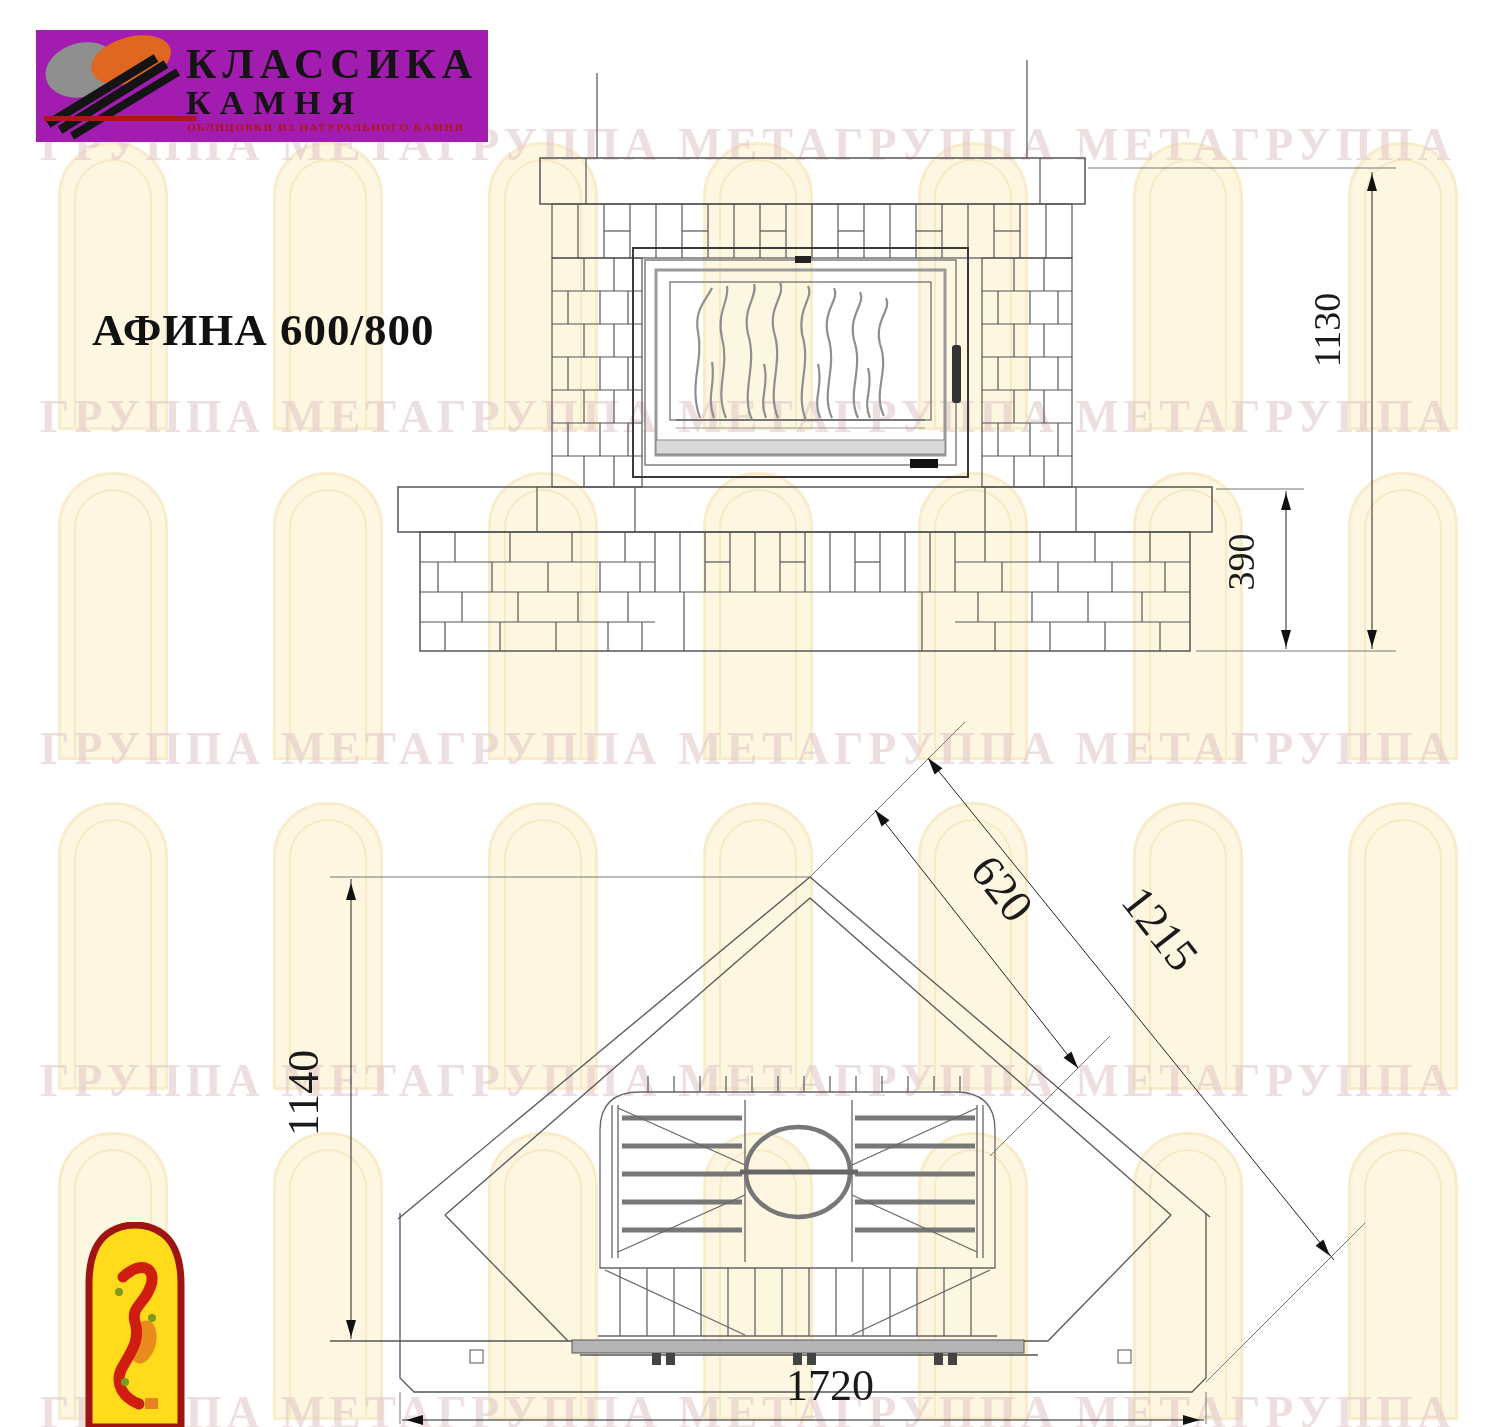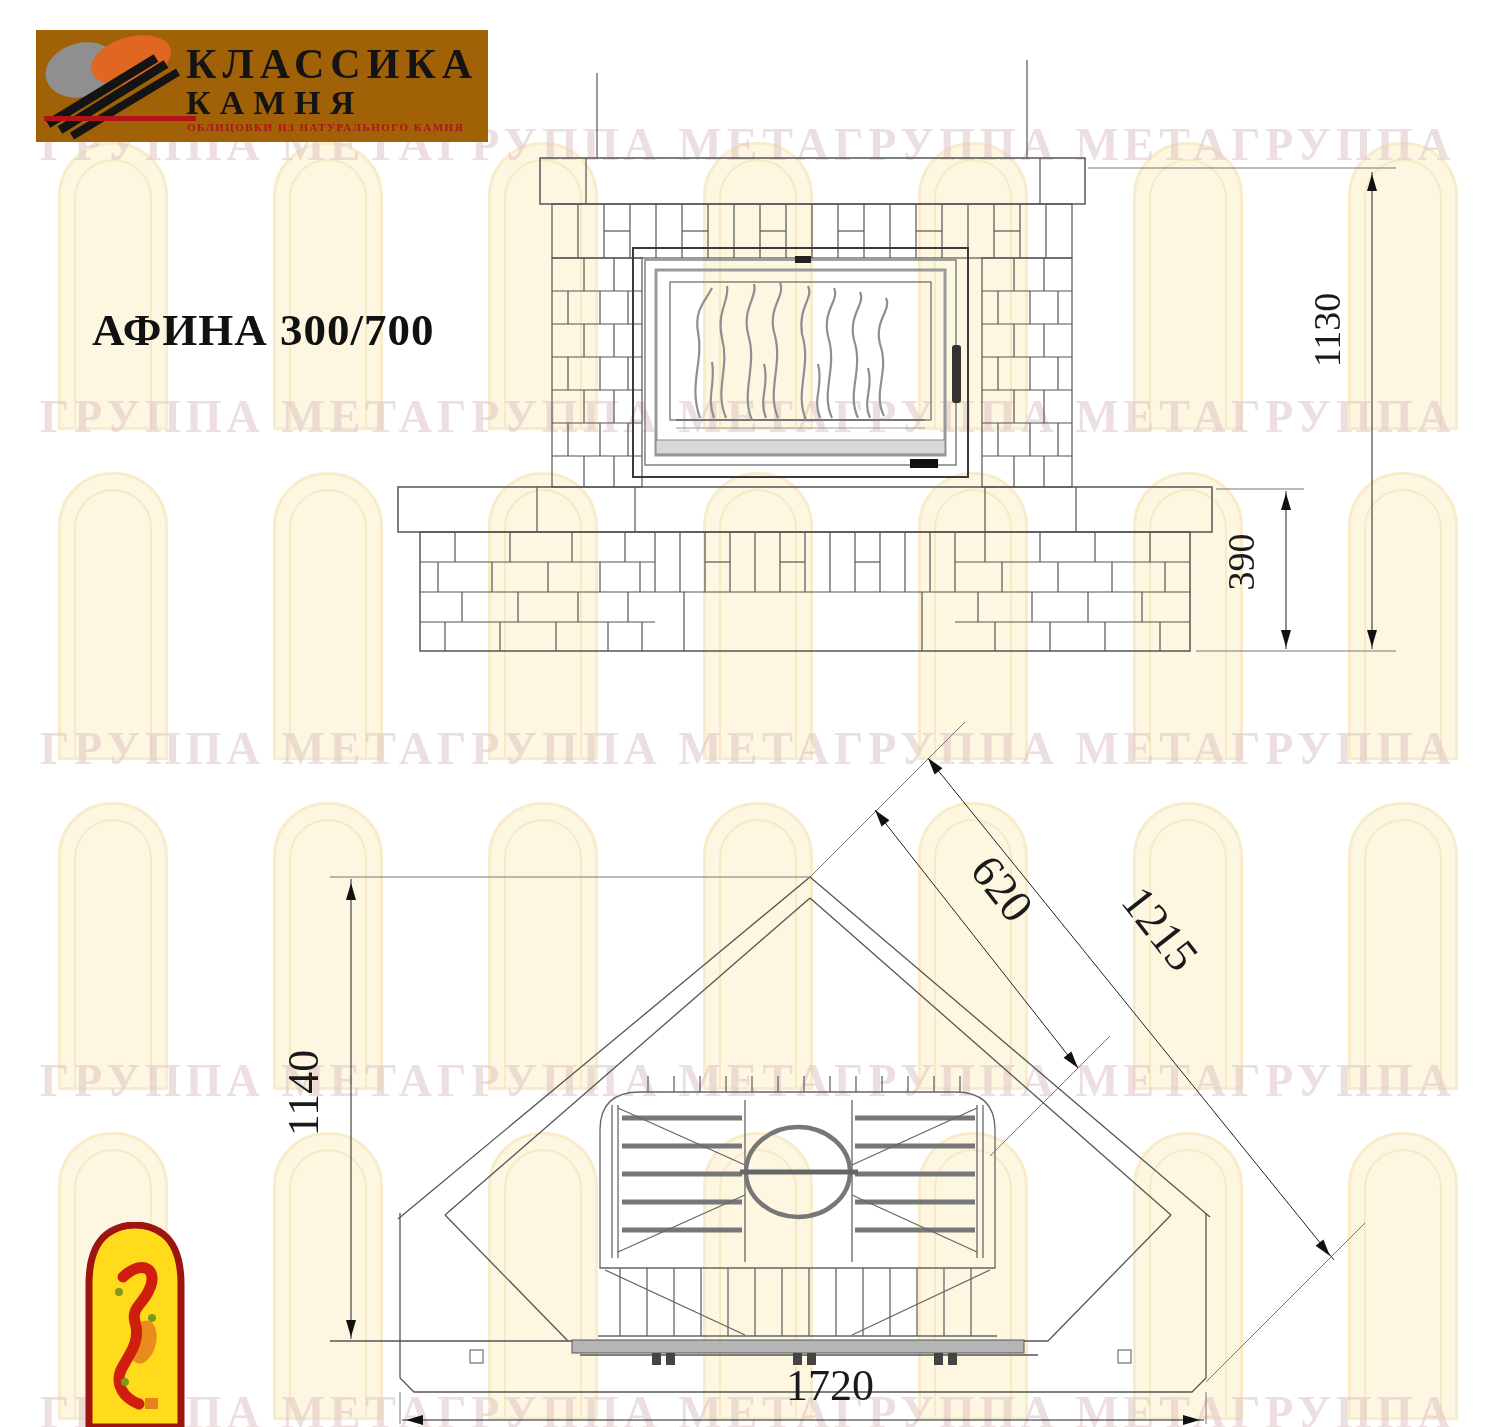--- a/index.html
+++ b/index.html
@@ -9,21 +9,21 @@
   #bar-top{left:0;top:0;width:1500px;height:30px}
   #bar-left{left:0;top:0;width:36px;height:1427px}
   #bar-right{left:1464px;top:0;width:36px;height:1427px}
   #wm-layer{position:absolute;left:0;top:0;width:1500px;height:1427px;z-index:1}
   .wm-arch{position:absolute;border:3px solid #f8ecca;background:#fdf6e1;
            border-radius:54px 54px 0 0;box-sizing:border-box}
   .wm-arch-inner{position:absolute;left:13px;top:14px;right:13px;bottom:0;
            border:2px solid #f7e9c4;border-bottom:none;border-radius:40px 40px 0 0}
   .wm-text{position:absolute;left:40px;width:1420px;white-space:nowrap;overflow:hidden;
            font-weight:bold;font-size:46px;letter-spacing:5px;color:#e0c6c6;opacity:.55;z-index:1}
-  #logo{position:absolute;left:36px;top:30px;width:452px;height:112px;background:#a16207;z-index:4}
+  #logo{position:absolute;left:36px;top:30px;width:452px;height:112px;background:#a21caf;z-index:4}
   #title{position:absolute;left:92px;top:304px;font-size:45px;font-weight:bold;
          letter-spacing:1px;color:#111;z-index:4}
   #draw{position:absolute;left:0;top:0;z-index:2}
   #corner-logo{position:absolute;left:85px;top:1222px;z-index:4}
   svg text{font-family:"Liberation Serif",serif}
   .dim{fill:#1a1a1a}
 </style>
 </head>
 <body>
 
@@ -127,21 +127,21 @@
       <line x1="24" y1="100" x2="130" y2="34" stroke="#141414" stroke-width="9"></line>
       <line x1="36" y1="106" x2="142" y2="42" stroke="#141414" stroke-width="8"></line>
       <rect x="8" y="86" width="152" height="5" fill="#b01418"></rect>
     </g>
     <text x="150" y="48" font-size="42" font-weight="bold" letter-spacing="6" fill="#141414">КЛАССИКА</text>
     <text x="150" y="84" font-size="34" font-weight="bold" letter-spacing="9" fill="#141414">КАМНЯ</text>
     <text x="151" y="101" font-size="11" font-weight="bold" letter-spacing="1.5" fill="#b01418">ОБЛИЦОВКИ ИЗ НАТУРАЛЬНОГО КАМНЯ</text>
   </svg>
 </div>
 
-<div id="title">АФИНА 300/700</div>
+<div id="title">АФИНА 600/800</div>
 
 <div class="wm-text" style="top: 118px;">ГРУППА МЕТАГРУППА МЕТАГРУППА МЕТАГРУППА МЕТАГРУППА МЕТА</div>
 <div class="wm-text" style="top: 390px;">ГРУППА МЕТАГРУППА МЕТАГРУППА МЕТАГРУППА МЕТАГРУППА МЕТА</div>
 <div class="wm-text" style="top: 722px;">ГРУППА МЕТАГРУППА МЕТАГРУППА МЕТАГРУППА МЕТАГРУППА МЕТА</div>
 <div class="wm-text" style="top: 1054px;">ГРУППА МЕТАГРУППА МЕТАГРУППА МЕТАГРУППА МЕТАГРУППА МЕТА</div>
 <div class="wm-text" style="top: 1386px;">ГРУППА МЕТАГРУППА МЕТАГРУППА МЕТАГРУППА МЕТАГРУППА МЕТА</div>
 <svg id="draw" width="1500" height="1427" viewBox="0 0 1500 1427">
 
   <g stroke="#555" fill="none" stroke-width="1.2">
 

